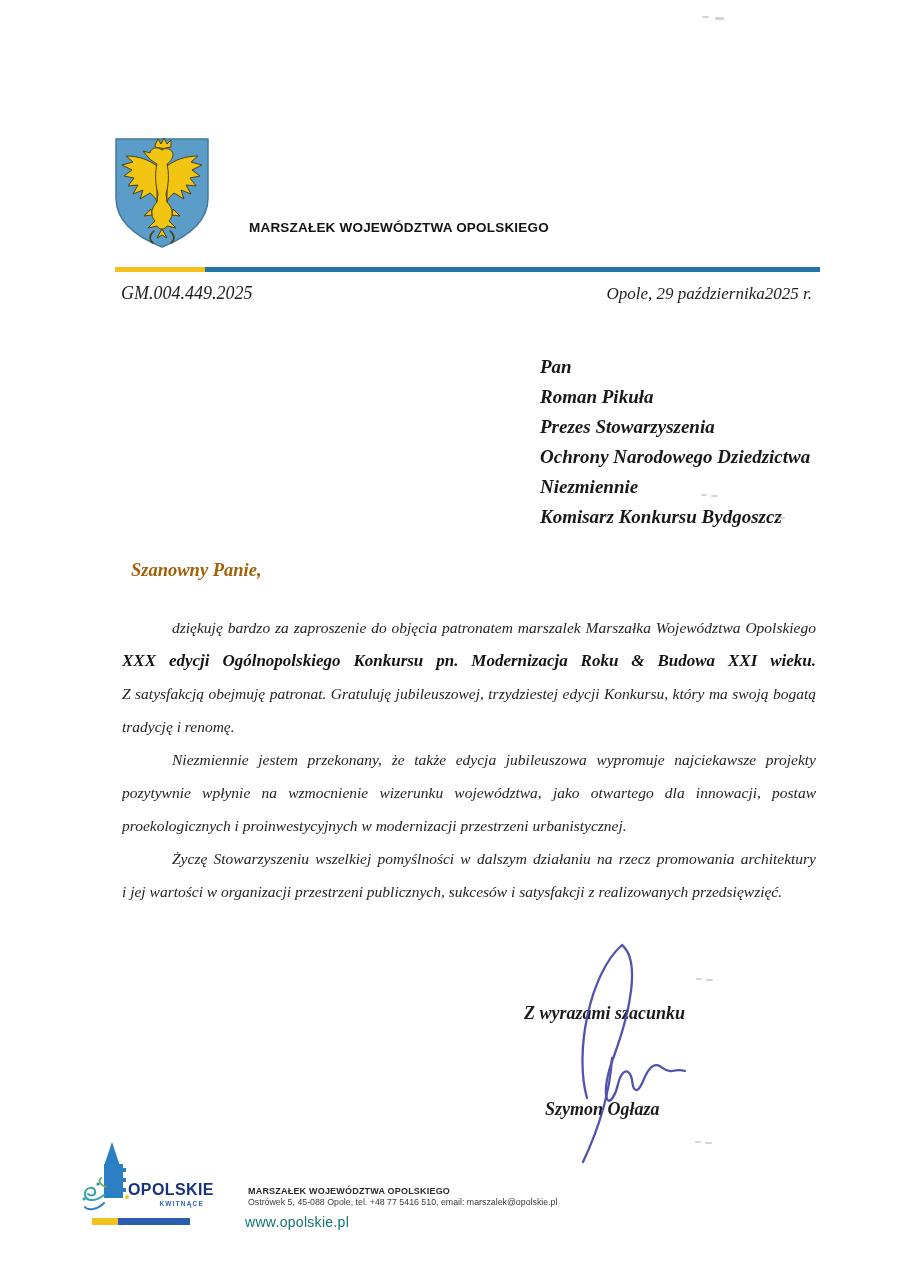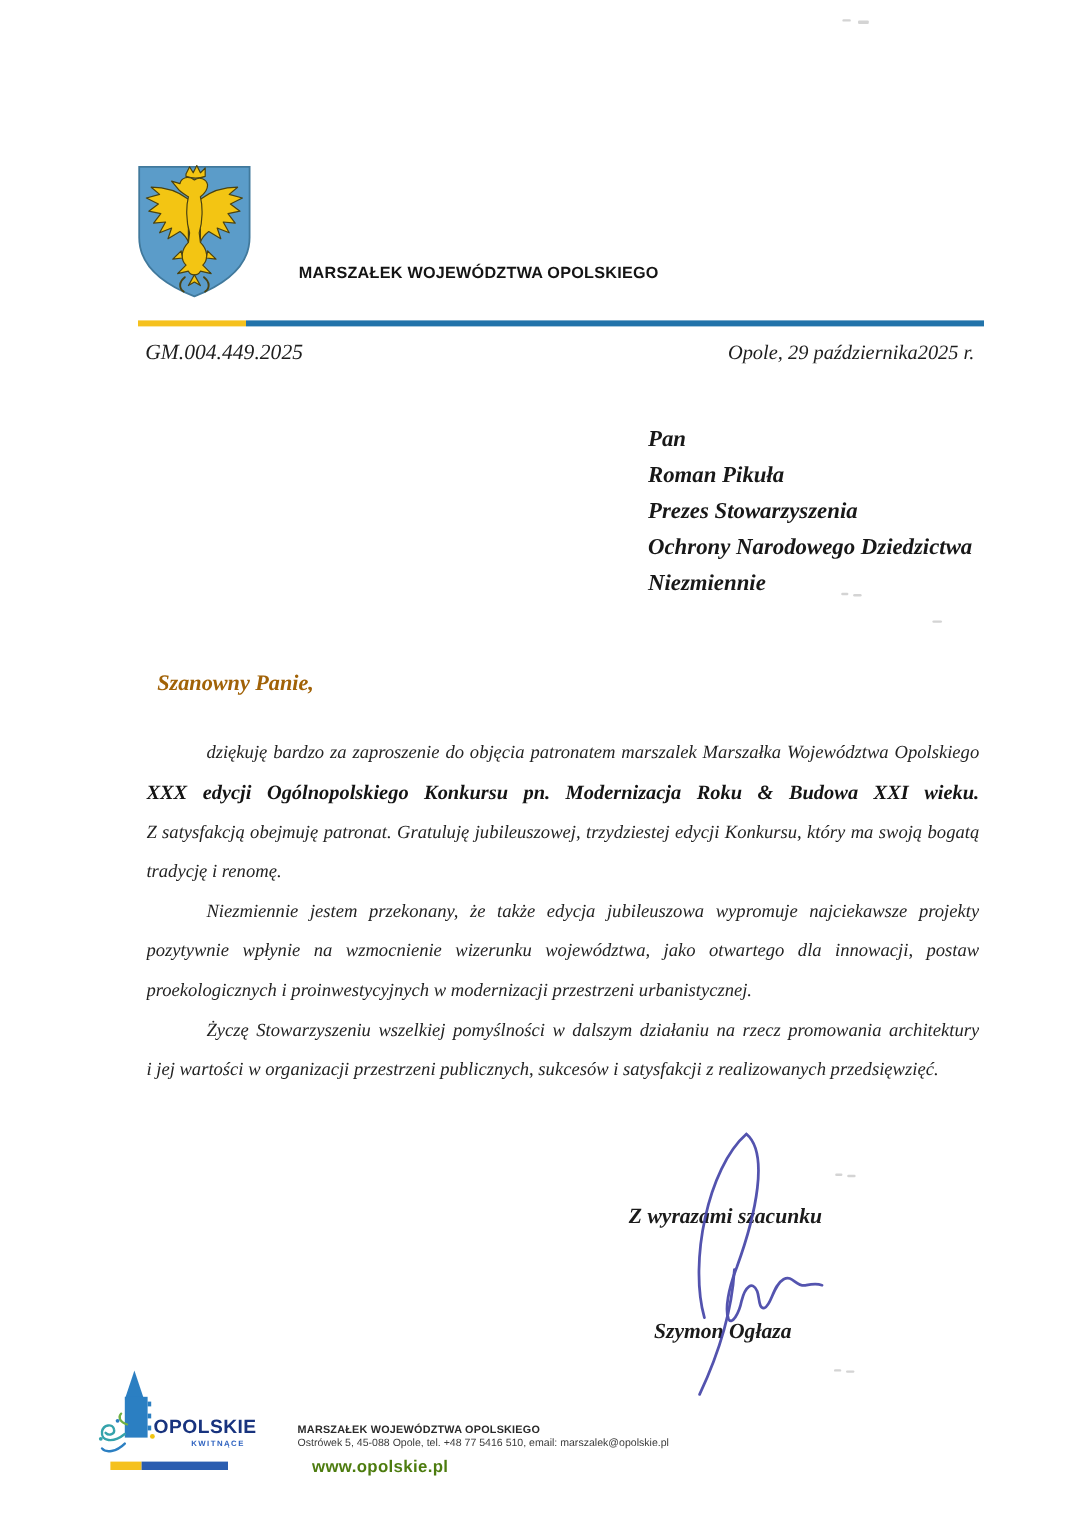--- a/index.html
+++ b/index.html
@@ -58,22 +58,22 @@
 
   .footer-office{
     left:248px;top:1186px;font-family:"Liberation Sans","DejaVu Sans",sans-serif;
     font-weight:700;font-size:9px;color:#2a2a2a;letter-spacing:.2px;
   }
   .footer-address{
     left:248px;top:1197px;font-family:"Liberation Sans","DejaVu Sans",sans-serif;
     font-size:8.8px;color:#3a3a3a;
   }
   .footer-site{
-    left:260px;top:1214px;font-family:"Liberation Sans","DejaVu Sans",sans-serif;
-    font-weight:700;font-size:14px;color:#4d7c0f;letter-spacing:.3px;
+    left:245px;top:1214px;font-family:"Liberation Sans","DejaVu Sans",sans-serif;
+    font-weight:400;font-size:14px;color:#0f766e;letter-spacing:.3px;
   }
 
   
   .artifact{background:#bdbdbd;opacity:.65;border-radius:1px;}
 </style>
 </head>
 <body>
 
 <svg class="abs shield" viewBox="0 0 98 114" xmlns="http://www.w3.org/2000/svg">
   <path d="M3,3 H95 V62 Q95,93 49,111 Q3,93 3,62 Z" fill="#5b9cc9" stroke="#41799c" stroke-width="1.5"></path>
@@ -107,20 +107,21 @@
 
 <div class="abs refnum">GM.004.449.2025</div>
 <div class="abs dateline">Opole, 29 października2025 r.</div>
 
 <div class="abs recipient">
   <div>Pan</div>
   <div>Roman Pikuła</div>
   <div>Prezes Stowarzyszenia</div>
   <div>Ochrony Narodowego Dziedzictwa</div>
   <div>Niezmiennie</div>
+  <div>Komisarz Konkursu Bydgoszcz</div>
 </div>
 
 <div class="abs salutation">Szanowny Panie,</div>
 
 <div class="abs letter-body">
   <div class="bl j ind">dziękuję bardzo za zaproszenie do objęcia patronatem marszalek Marszałka Województwa Opolskiego</div>
   <div class="bl j bold">XXX edycji Ogólnopolskiego Konkursu pn. Modernizacja Roku &amp; Budowa XXI wieku.</div>
   <div class="bl j">Z satysfakcją obejmuję patronat. Gratuluję jubileuszowej, trzydziestej edycji Konkursu, który ma swoją bogatą</div>
   <div class="bl">tradycję i renomę.</div>
   <div class="bl j ind">Niezmiennie jestem przekonany, że także edycja jubileuszowa wypromuje najciekawsze projekty</div>

